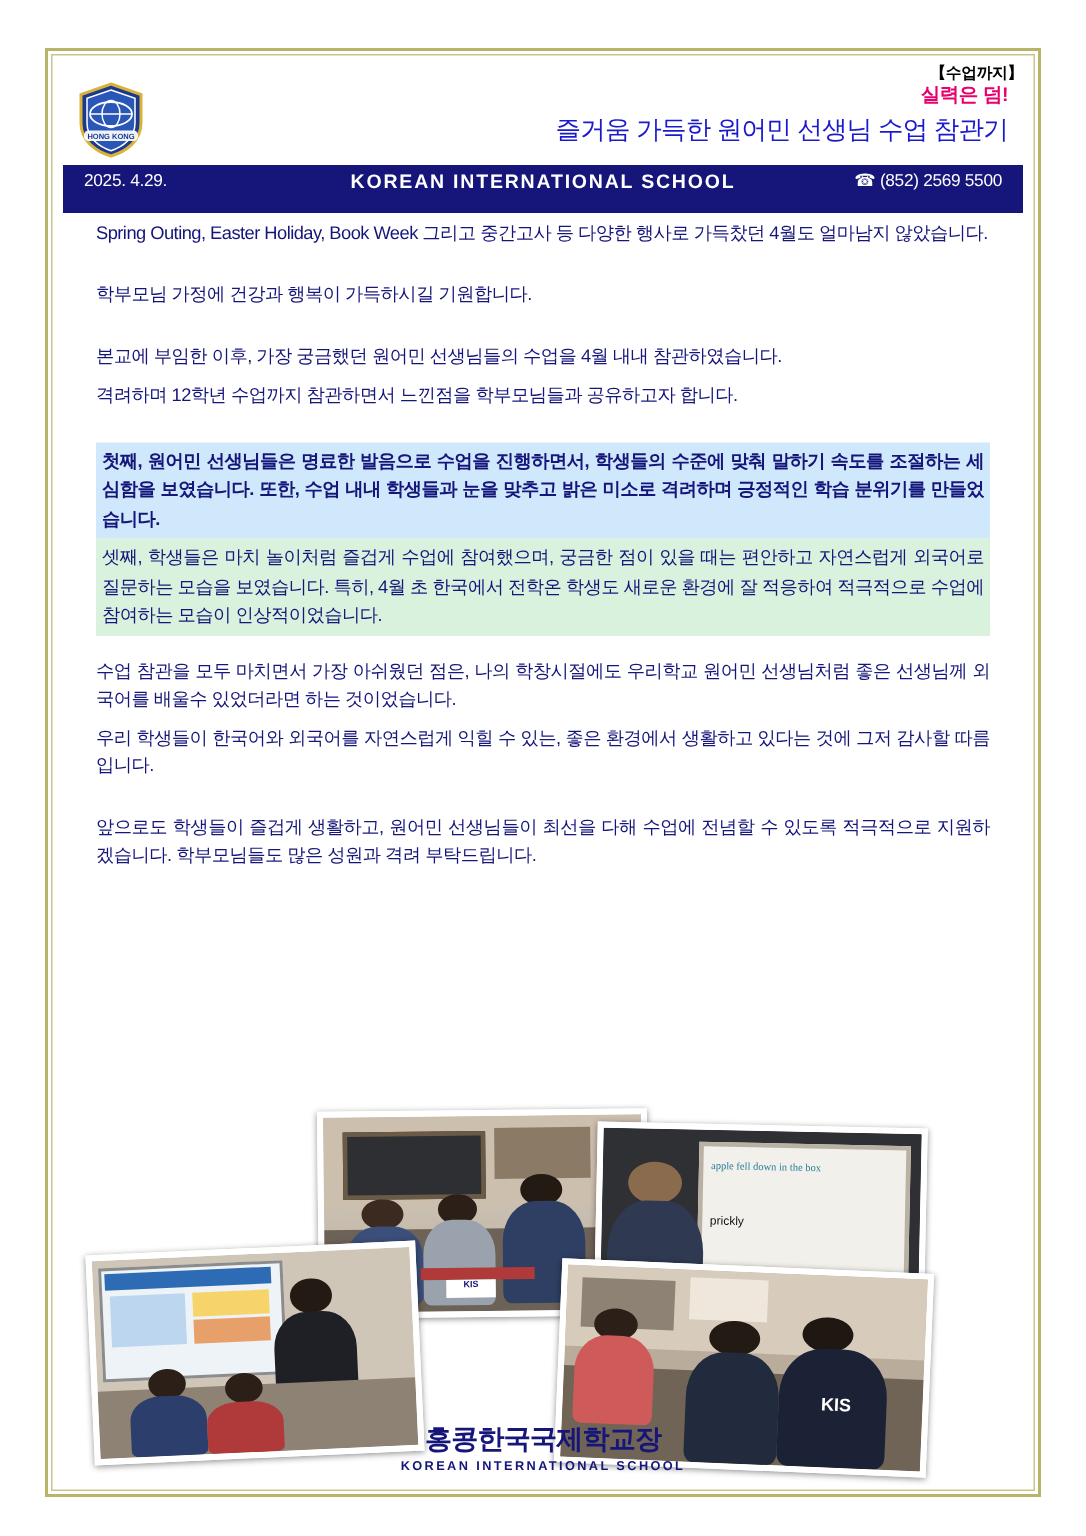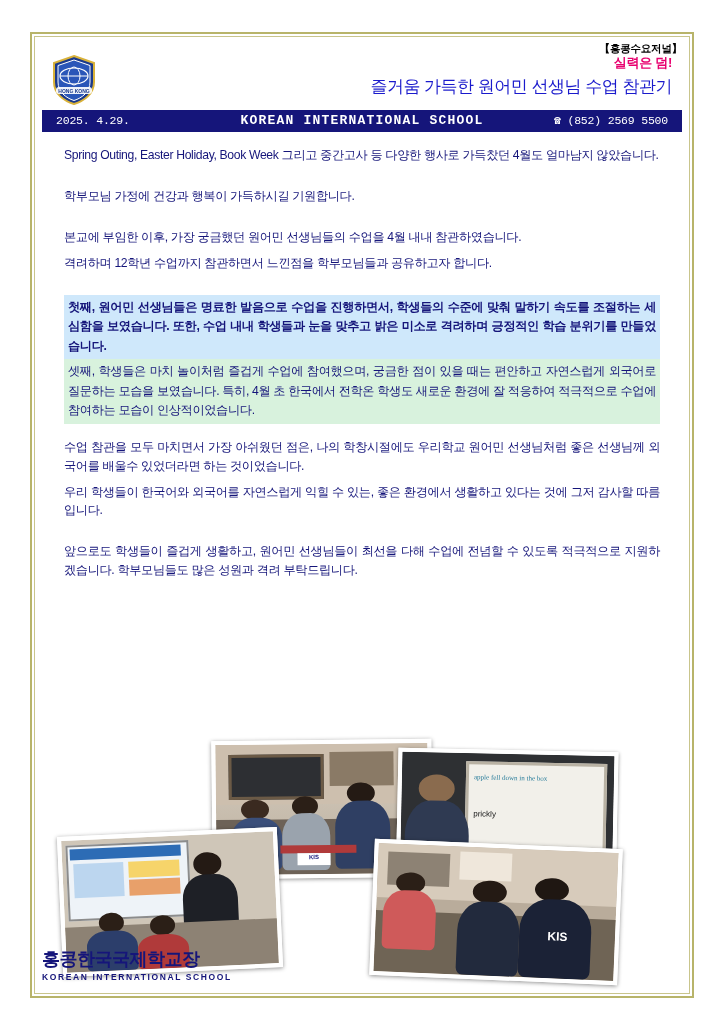--- a/index.html
+++ b/index.html
@@ -83,26 +83,25 @@
     color: #1a1acc;
     font-weight: normal;
     letter-spacing: -0.5px;
   }
 
   .bluebar {
     position: absolute;
     left: 0;
     right: 0;
     top: 68px;
-    height: 22px;
+    height: 32px;
     background: #15157a;
     color: #ffffff;
     font-size: 11.5px;
     line-height: 22px;
-    font-family: Liberation Mono, monospace;
   }
   .bluebar .date {
     position: absolute;
     left: 14px;
     top: 0;
     letter-spacing: -0.2px;
   }
   .bluebar .kis {
     position: absolute;
     left: 0; right: 0;
@@ -189,20 +188,21 @@
   
   .scene { position:absolute; inset:0; }
   .fig { position:absolute; border-radius: 40% 40% 10% 10%; }
   .head { position:absolute; border-radius:50%; }
 
   
   .footer {
     position: absolute;
     left: 0; right: 0;
     bottom: 6px;
+    text-align: center;
   }
   .footer .f1 {
     font-size: 18px;
     font-weight: bold;
     color: #15157a;
     letter-spacing: -0.5px;
   }
   .footer .f2 {
     font-size: 8.5px;
     font-weight: bold;
@@ -213,21 +213,21 @@
 </style>
 </head>
 <body>
 
 <div class="page">
   <div class="border-outer"></div>
   <div class="border-inner"></div>
 
   <div class="content">
 
-    <div class="badge-top">【홍콩수요저널】</div>
+    <div class="badge-top">【수업까지】</div>
 
     <div class="logo">
       <svg width="48" height="52" viewBox="0 0 48 52">
         <path d="M24 2 L44 9 L44 28 C44 40 34 47 24 50 C14 47 4 40 4 28 L4 9 Z" fill="#1b3a8c" stroke="#d9b23a" stroke-width="2"></path>
         <path d="M24 6 L40 11.5 L40 28 C40 38 32 44 24 46.5 C16 44 8 38 8 28 L8 11.5 Z" fill="#2a56b8" stroke="#ffffff" stroke-width="1"></path>
         <ellipse cx="24" cy="22" rx="14" ry="8" fill="none" stroke="#ffffff" stroke-width="1.2"></ellipse>
         <ellipse cx="24" cy="22" rx="6" ry="9" fill="none" stroke="#ffffff" stroke-width="1"></ellipse>
         <line x1="10" y1="22" x2="38" y2="22" stroke="#ffffff" stroke-width="1"></line>
         <rect x="6" y="33" width="36" height="7" rx="3" fill="#ffffff" opacity="0.92"></rect>
         <text x="24" y="38.6" font-family="Liberation Sans, sans-serif" font-size="5" fill="#1b3a8c" text-anchor="middle" font-weight="bold">HONG KONG</text>

